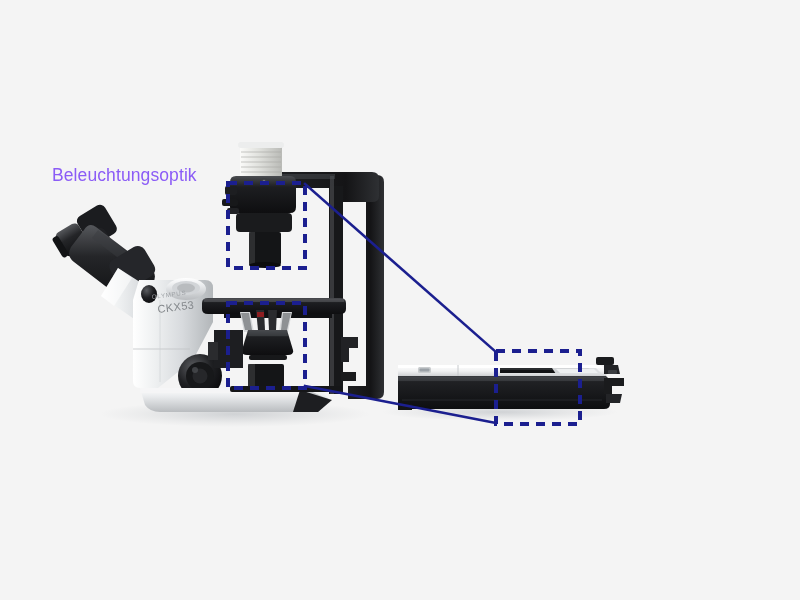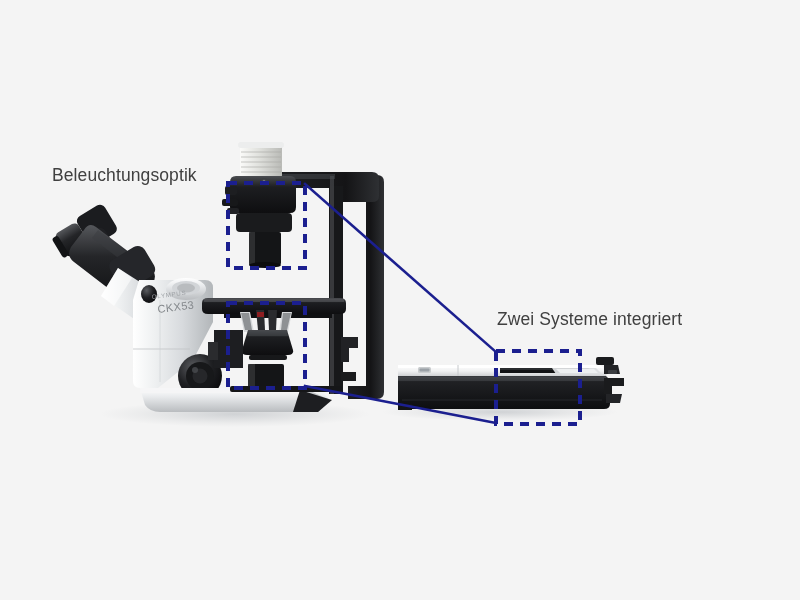--- a/index.html
+++ b/index.html
@@ -14,21 +14,21 @@
     background: #f4f4f4;
     overflow: hidden;
     font-family: "Liberation Sans", sans-serif;
   }
   #artboard {
     position: absolute;
     inset: 0;
   }
   .annot-label {
     position: absolute;
-    color: #404040;
+    color: #8b5cf6;
     font-family: "Liberation Sans", sans-serif;
     font-size: 17.5px;
     font-weight: 400;
     white-space: nowrap;
     letter-spacing: 0.1px;
     line-height: 1;
   }
   #label-illumination { left: 52px; top: 167px; }
   #label-observation  { left: 52px; top: 424px; }
   #label-integrated   { left: 497px; top: 311px; }
@@ -271,15 +271,14 @@
     <g fill="none" stroke="#1b1f8f" stroke-width="4" stroke-dasharray="9 7">
       <rect x="228" y="183" width="77" height="85"></rect>
       <rect x="228" y="303" width="77" height="85"></rect>
       <rect x="496" y="351" width="84" height="73"></rect>
     </g>
   </svg>
 
   <div class="annot-label" id="label-illumination">Beleuchtungsoptik</div>
 
 
-  <div class="annot-label" id="label-integrated">Zwei Systeme integriert</div>
 
 </div>
 
 </body></html>

